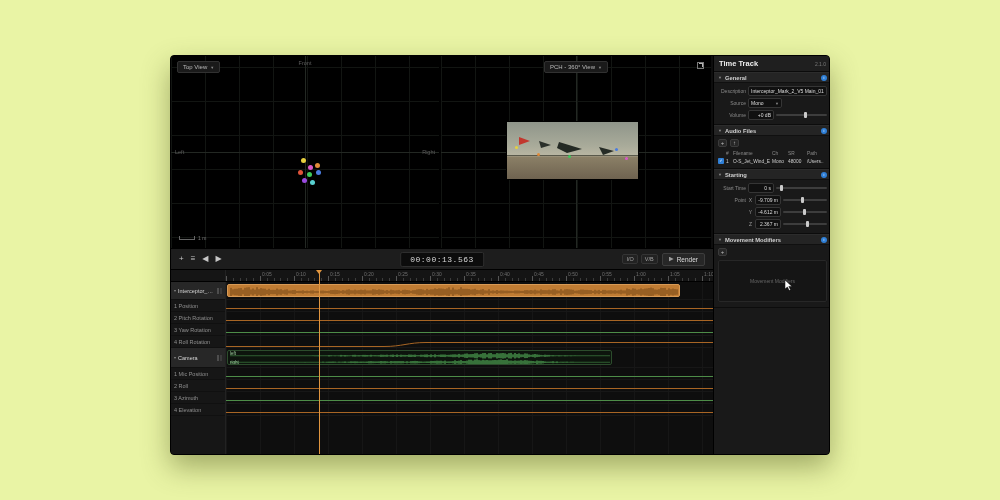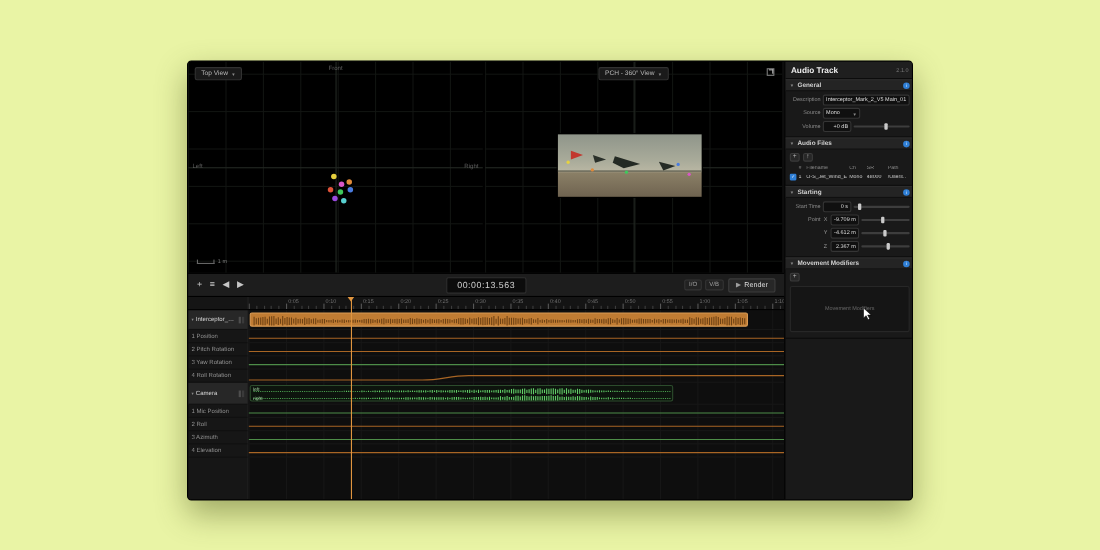--- a/index.html
+++ b/index.html
@@ -38,21 +38,21 @@
   .horizon{position:absolute;left:0;right:0;top:58%;height:1px;background:#59594b;}
   .pdot{position:absolute;width:3px;height:3px;border-radius:50%;z-index:3;}
   .jets{position:absolute;inset:0;}
 
   
   .transport{position:relative;height:22px;flex:none;background:#1d1d1d;border-top:1px solid #000;border-bottom:1px solid #000;
              display:flex;align-items:center;padding:0 8px;}
   .t-left{display:flex;gap:7px;align-items:center;}
   .t-btn{font-size:8px;color:#c6c6c6;line-height:1;}
   .t-time{position:absolute;left:50%;top:3px;transform:translateX(-50%);background:#0c0c0c;border:1px solid #2e2e2e;
-          border-radius:2px;padding:2px 9px;font-family:Liberation Sans, sans-serif;font-size:8px;color:#d6d6d6;letter-spacing:.5px;}
+          border-radius:2px;padding:2px 9px;font-family:Liberation Mono, monospace;font-size:8px;color:#d6d6d6;letter-spacing:.5px;}
   .t-right{margin-left:auto;display:flex;align-items:center;gap:4px;}
   .t-toggle{font-size:5.5px;color:#a2a2a2;border:1px solid #343434;border-radius:2px;padding:1px 3px;background:#222;}
   .render-btn{display:flex;align-items:center;gap:3px;background:#272727;border:1px solid #3d3d3d;border-radius:2px;
               padding:2px 6px;font-size:6.5px;color:#ddd;}
   .render-icon{width:5px;height:5px;background:#9c9c9c;clip-path:polygon(0 0,100% 50%,0 100%);}
 
   
   .timeline{flex:1;display:flex;flex-direction:column;position:relative;overflow:hidden;}
   .ruler-row{height:12px;flex:none;display:flex;background:#141414;border-bottom:1px solid #000;}
   .ruler-corner{width:55px;flex:none;border-right:1px solid #222;background:#151515;}
@@ -377,21 +377,21 @@
                 <path d="M0 6.5 L487 6.5" stroke="#a86524" stroke-width="1" fill="none"></path>
               </svg></div>
           </div>
       </div>
       <div class="playhead" style="left: 147.53px;"></div>
     </div>
   </div>
 
   <aside class="panel">
     <div class="panel-head">
-      <span class="panel-title">Audio Track</span>
+      <span class="panel-title">Time Track</span>
       <span class="panel-version">2.1.0</span>
     </div>
 
     <div class="sec">
       <div class="sec-h">
         <span class="tri">▼</span>
         <span class="sec-lab">General</span>
         <i class="info">i</i>
       </div>
       <div class="frow">

